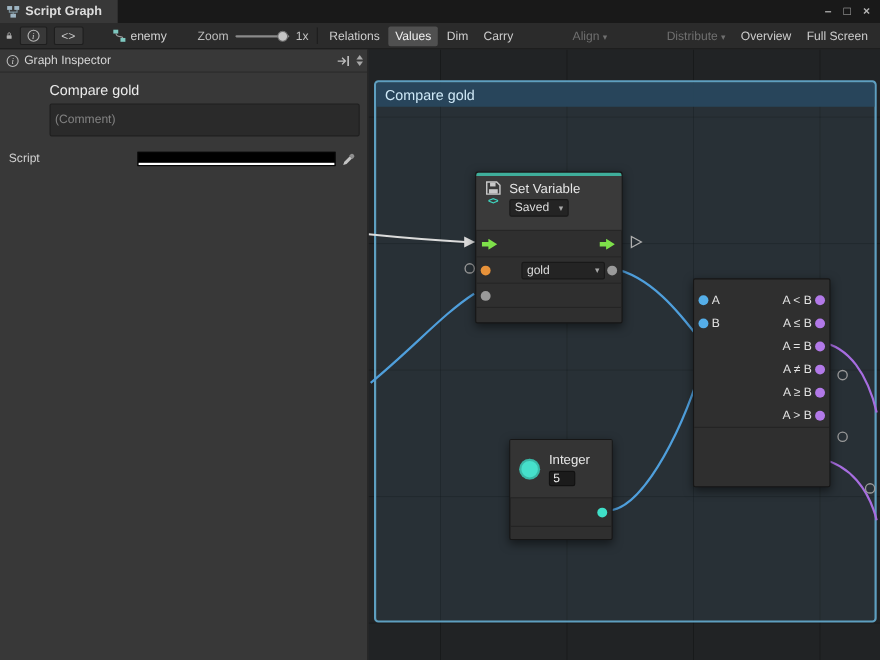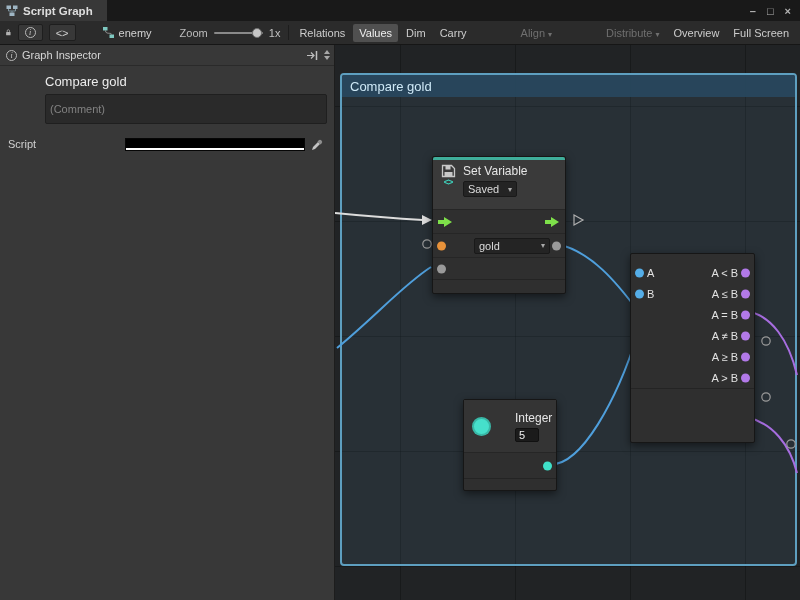--- a/index.html
+++ b/index.html
@@ -92,21 +92,21 @@
   
   .node-comparison { left:295px; top:208px; width:125px; height:190px; }
   .cheader { height:40px; background:#3a3a3a; display:flex; align-items:center; gap:7px; padding:0 9px; }
   .crows { padding-top:8px; }
   .crow { position:relative; height:21px; display:flex; align-items:center; padding:0 16px; font-size:11px; color:#e2e2e2; }
   .crow .cr { margin-left:auto; }
   .comp-footer { height:16px; margin-top:0; }
 
   
   .node-integer { left:128px; top:354px; width:94px; height:92px; }
-  .int-header { height:52px; display:flex; align-items:center; gap:24px; padding:4px 8px; background:#343434; }
+  .int-header { height:52px; display:flex; align-items:center; gap:8px; padding:4px 8px; background:#343434; }
   .int-icon { width:19px; height:19px; border-radius:50%; background:#46e0cb; box-shadow:inset 0 0 0 2px rgba(0,0,0,0.18); flex:0 0 19px; }
   .int-col { display:flex; flex-direction:column; gap:3px; }
   .int-value { width:24px; height:14px; background:#1b1b1b; border:1px solid #111; border-radius:2px; color:#eee; font-size:11px; padding:0 3px; font-family:inherit; }
   .int-out { height:26px; }
   .int-footer { height:12px; }
 </style>
 </head>
 <body>
 
 <div class="window">

